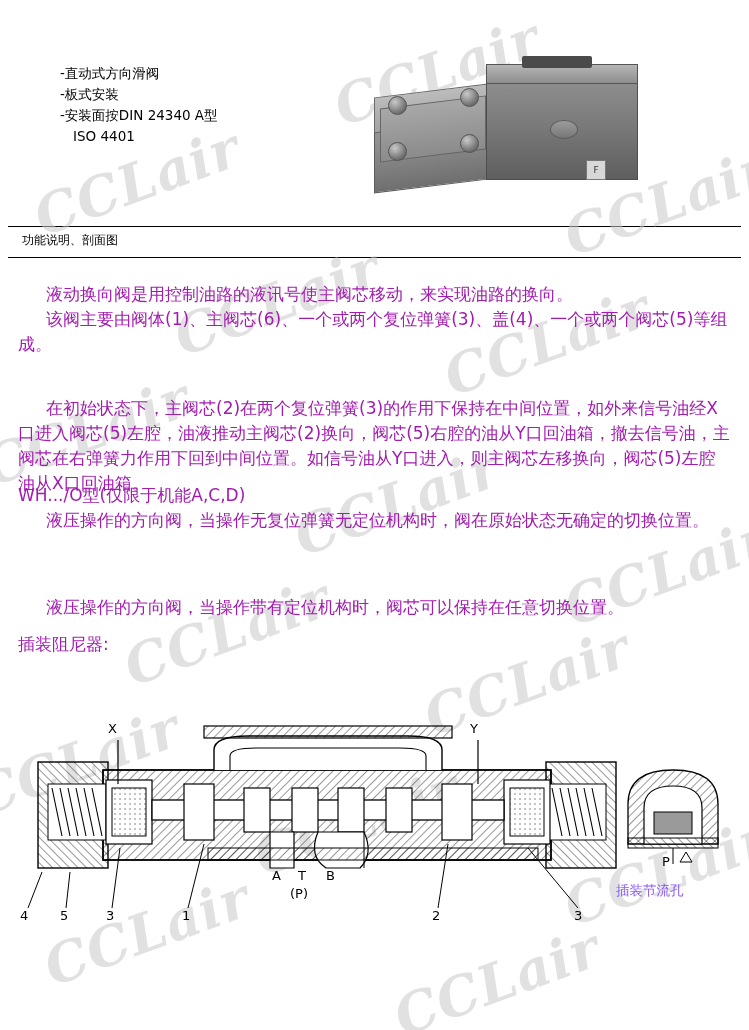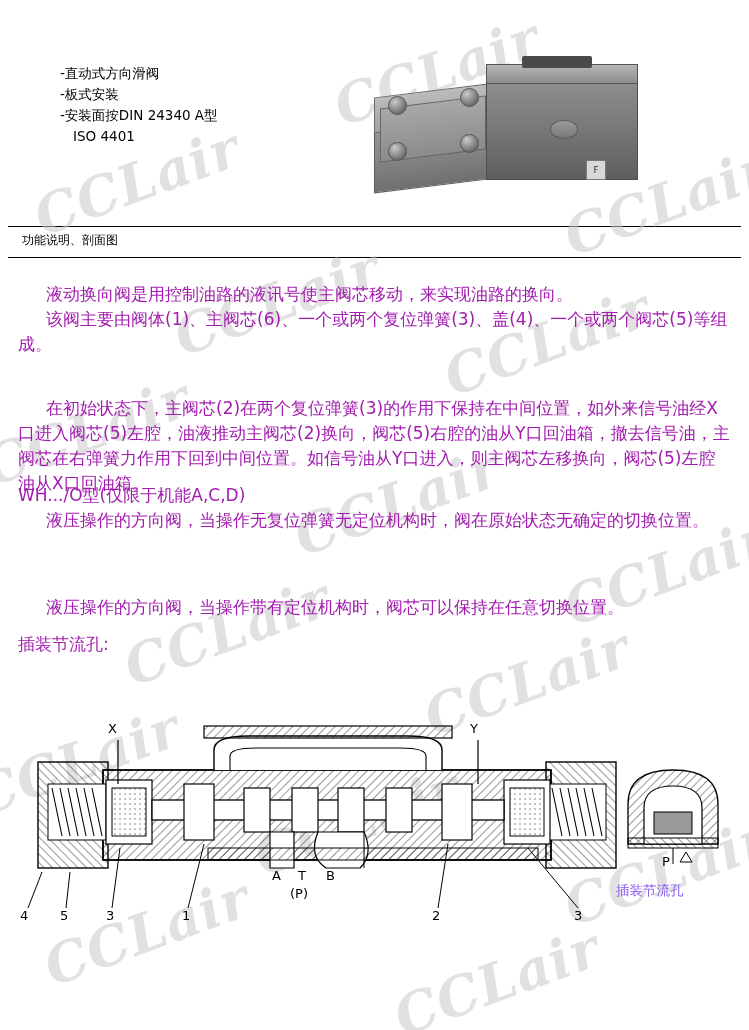--- a/index.html
+++ b/index.html
@@ -251,21 +251,21 @@
   </div>
   <div class="body-text" style="top:508px;">
     <div class="p-indent">液压操作的方向阀，当操作无复位弹簧无定位机构时，阀在原始状态无确定的切换位置。</div>
   </div>
 
   <div class="body-text" style="top:595px;">
     <div class="p-indent">液压操作的方向阀，当操作带有定位机构时，阀芯可以保持在任意切换位置。</div>
   </div>
 
   <div class="body-text" style="top:632px;">
-    <div>插装节流孔:</div>
+    <div>插装阻尼器:</div>
   </div>
 
   <div class="drawing">
     <svg width="733" height="250" viewBox="0 0 733 250">
       <defs>
         <pattern id="hatch" width="6" height="6" patternUnits="userSpaceOnUse" patternTransform="rotate(45)">
           <line x1="0" y1="0" x2="0" y2="6" stroke="#000" stroke-width="0.8"></line>
         </pattern>
         <pattern id="hatch2" width="6" height="6" patternUnits="userSpaceOnUse" patternTransform="rotate(-45)">
           <line x1="0" y1="0" x2="0" y2="6" stroke="#000" stroke-width="0.8"></line>

